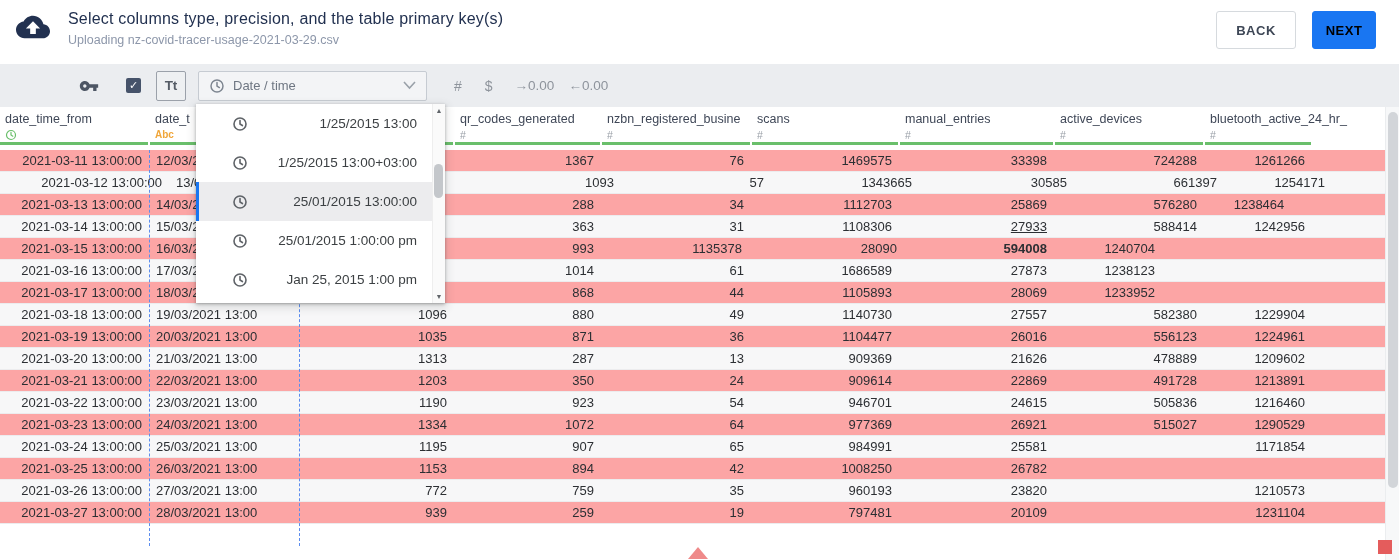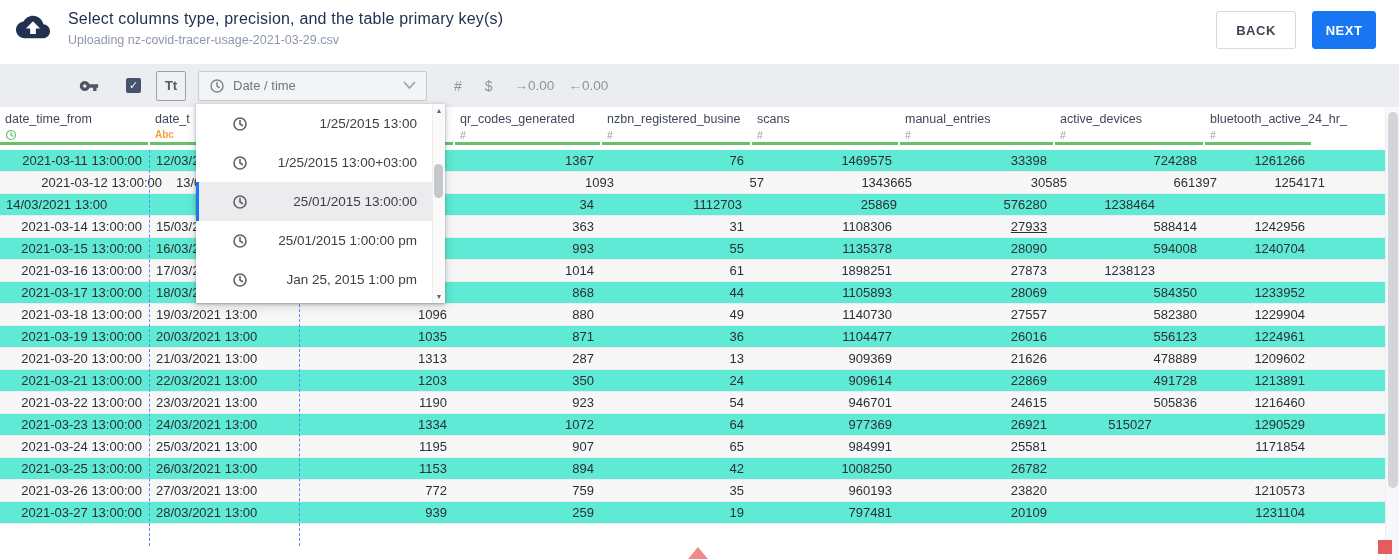--- a/index.html
+++ b/index.html
@@ -9,21 +9,21 @@
 
   
   .hdr { position:absolute; top:0; left:0; right:0; height:64px; background:#fff; z-index:6; }
   .cloud { position:absolute; left:16px; top:10px; width:34px; height:34px; color:var(--titleink,#223150); }
   .titles { position:absolute; left:68px; top:10px; }
   .title { font-size:16px; font-weight:500; color:var(--titleink,#223150); letter-spacing:.2px; }
   .subtitle { margin-top:5px; font-size:12.5px; color:#8d97aa; }
   .btn { position:absolute; top:11px; height:38px; border-radius:3px; font-size:13px; font-weight:700;
          letter-spacing:.5px; cursor:pointer; font-family:inherit; }
   .btn.back { right:103px; width:80px; background:#fff; border:1px solid #d6dade; color:#3e4756; }
-  .btn.next { right:23px; width:64px; background:var(--primary,#1976f2); border:1px solid var(--primary,#1976f2); color:#ffffff; }
+  .btn.next { right:23px; width:64px; background:var(--primary,#1976f2); border:1px solid var(--primary,#1976f2); color:#000000; }
 
   
   .toolbar { position:absolute; top:64px; left:0; right:0; height:43px; background:var(--toolbar,#ebedf0);
              display:flex; align-items:center; padding-left:79px; z-index:6; }
   .tb-ic { color:#4d5664; display:flex; align-items:center; cursor:pointer; }
   .key { margin-right:27px; }
   .cbx { width:15px; height:15px; background:#46536a; border-radius:2px; color:#fff; font-size:11px;
          line-height:15px; text-align:center; margin-right:15px; cursor:pointer; }
   .ttbtn { width:30px; height:30px; border:1px solid #9ba1aa; background:#eef0f2; color:#555c66;
            font-size:13.5px; font-weight:700; border-radius:2px; margin-right:12px;
@@ -43,21 +43,21 @@
   .thead { position:absolute; top:107px; left:0; right:14px; height:38px; display:flex; background:#fff; z-index:1; }
   .hcell { position:relative; padding:5px 5px 0 5px; white-space:nowrap; cursor:pointer; }
   .hcell:not(.filler)::after { content:""; position:absolute; left:0; right:2px; bottom:0; height:3px;
                                background:var(--green,#6abf6b); }
   .hname { font-size:12.5px; color:#3f4757; }
   .htype { margin-top:1px; height:15px; font-size:10.5px; display:flex; align-items:center; }
   .t-clock { color:var(--green,#6abf6b); }
   .t-abc { color:var(--orange,#f0a63a); font-weight:700; font-size:10px; }
   .t-hash { color:#9aa0a8; }
   .tbody { position:absolute; top:150px; left:0; right:14px; z-index:1; }
-  .trow { display:flex; height:22px; line-height:21px; border-bottom:1px solid #ececee; background:#5eead4; }
+  .trow { display:flex; height:22px; line-height:21px; border-bottom:1px solid #ececee; background:#fca5a5; }
   .trow:nth-child(even) { background:#f7f7f8; }
   .tcell { padding:0 8px; font-size:13px; color:#2c2f33; overflow:hidden; white-space:nowrap; }
   .a-right { text-align:right; }
   .a-left { text-align:left; padding-left:6px; }
   .dash { position:absolute; top:150px; height:396px; width:0; border-left:1px dashed var(--selection,#5b8def); z-index:4; }
   .dash.d1 { left:149px; }
   .dash.d2 { left:299px; }
 
   
   .popup { position:absolute; left:196px; top:104px; width:249px; height:199px; background:#fff; z-index:20;
@@ -187,70 +187,69 @@
         <div class="tcell a-left" style="width: 150px;">13/03/2021 13:00</div>
         <div class="tcell a-right" style="width: 155px;"></div>
         <div class="tcell a-right" style="width: 147px;">1093</div>
         <div class="tcell a-right" style="width: 150px;">57</div>
         <div class="tcell a-right" style="width: 148px;">1343665</div>
         <div class="tcell a-right" style="width: 155px;">30585</div>
         <div class="tcell a-right" style="width: 150px;">661397</div>
         <div class="tcell a-right" style="width: 108px;">1254171</div>
       </div>
       <div class="trow">
+        <div class="tcell a-right" style="width: 150px;">2021-03-13 13:00:00</div>
         <div class="tcell a-left" style="width: 150px;">14/03/2021 13:00</div>
         <div class="tcell a-right" style="width: 155px;"></div>
         <div class="tcell a-right" style="width: 147px;">288</div>
         <div class="tcell a-right" style="width: 150px;">34</div>
         <div class="tcell a-right" style="width: 148px;">1112703</div>
         <div class="tcell a-right" style="width: 155px;">25869</div>
         <div class="tcell a-right" style="width: 150px;">576280</div>
-        <div class="tcell a-right" style="width: 108px;">1238464</div>
+        <div class="tcell a-right" style="width: 108px; text-align: center;">1238464</div>
       </div>
       <div class="trow">
         <div class="tcell a-right" style="width: 150px;">2021-03-14 13:00:00</div>
         <div class="tcell a-left" style="width: 150px;">15/03/2021 13:00</div>
         <div class="tcell a-right" style="width: 155px;"></div>
         <div class="tcell a-right" style="width: 147px;">363</div>
         <div class="tcell a-right" style="width: 150px;">31</div>
         <div class="tcell a-right" style="width: 148px;">1108306</div>
         <div class="tcell a-right" style="width: 155px; text-decoration: underline;">27933</div>
         <div class="tcell a-right" style="width: 150px;">588414</div>
         <div class="tcell a-right" style="width: 108px;">1242956</div>
       </div>
       <div class="trow">
         <div class="tcell a-right" style="width: 150px;">2021-03-15 13:00:00</div>
         <div class="tcell a-left" style="width: 150px;">16/03/2021 13:00</div>
         <div class="tcell a-right" style="width: 155px;"></div>
         <div class="tcell a-right" style="width: 147px;">993</div>
-        <div class="tcell a-right" style="width: 150px;">55</div>
         <div class="tcell a-right" style="width: 148px;">1135378</div>
         <div class="tcell a-right" style="width: 155px;">28090</div>
-        <div class="tcell a-right" style="width: 150px;">594008</div>
+        <div class="tcell a-right" style="width: 150px; font-weight: bold;">594008</div>
         <div class="tcell a-right" style="width: 108px;">1240704</div>
       </div>
       <div class="trow">
         <div class="tcell a-right" style="width: 150px;">2021-03-16 13:00:00</div>
         <div class="tcell a-left" style="width: 150px;">17/03/2021 13:00</div>
         <div class="tcell a-right" style="width: 155px;"></div>
         <div class="tcell a-right" style="width: 147px;">1014</div>
         <div class="tcell a-right" style="width: 150px;">61</div>
-        <div class="tcell a-right" style="width: 148px;">1898251</div>
+        <div class="tcell a-right" style="width: 148px;">1686589</div>
         <div class="tcell a-right" style="width: 155px;">27873</div>
         <div class="tcell a-right" style="width: 108px;">1238123</div>
       </div>
       <div class="trow">
         <div class="tcell a-right" style="width: 150px;">2021-03-17 13:00:00</div>
         <div class="tcell a-left" style="width: 150px;">18/03/2021 13:00</div>
         <div class="tcell a-right" style="width: 155px;"></div>
         <div class="tcell a-right" style="width: 147px;">868</div>
         <div class="tcell a-right" style="width: 150px;">44</div>
         <div class="tcell a-right" style="width: 148px;">1105893</div>
         <div class="tcell a-right" style="width: 155px;">28069</div>
-        <div class="tcell a-right" style="width: 150px;">584350</div>
         <div class="tcell a-right" style="width: 108px;">1233952</div>
       </div>
       <div class="trow">
         <div class="tcell a-right" style="width: 150px;">2021-03-18 13:00:00</div>
         <div class="tcell a-left" style="width: 150px;">19/03/2021 13:00</div>
         <div class="tcell a-right" style="width: 155px;">1096</div>
         <div class="tcell a-right" style="width: 147px;">880</div>
         <div class="tcell a-right" style="width: 150px;">49</div>
         <div class="tcell a-right" style="width: 148px;">1140730</div>
         <div class="tcell a-right" style="width: 155px;">27557</div>
@@ -302,21 +301,21 @@
         <div class="tcell a-right" style="width: 108px;">1216460</div>
       </div>
       <div class="trow">
         <div class="tcell a-right" style="width: 150px;">2021-03-23 13:00:00</div>
         <div class="tcell a-left" style="width: 150px;">24/03/2021 13:00</div>
         <div class="tcell a-right" style="width: 155px;">1334</div>
         <div class="tcell a-right" style="width: 147px;">1072</div>
         <div class="tcell a-right" style="width: 150px;">64</div>
         <div class="tcell a-right" style="width: 148px;">977369</div>
         <div class="tcell a-right" style="width: 155px;">26921</div>
-        <div class="tcell a-right" style="width: 150px; text-align: center;">515027</div>
+        <div class="tcell a-right" style="width: 150px;">515027</div>
         <div class="tcell a-right" style="width: 108px;">1290529</div>
       </div>
       <div class="trow">
         <div class="tcell a-right" style="width: 150px;">2021-03-24 13:00:00</div>
         <div class="tcell a-left" style="width: 150px;">25/03/2021 13:00</div>
         <div class="tcell a-right" style="width: 155px;">1195</div>
         <div class="tcell a-right" style="width: 147px;">907</div>
         <div class="tcell a-right" style="width: 150px;">65</div>
         <div class="tcell a-right" style="width: 148px;">984991</div>
         <div class="tcell a-right" style="width: 155px;">25581</div>

